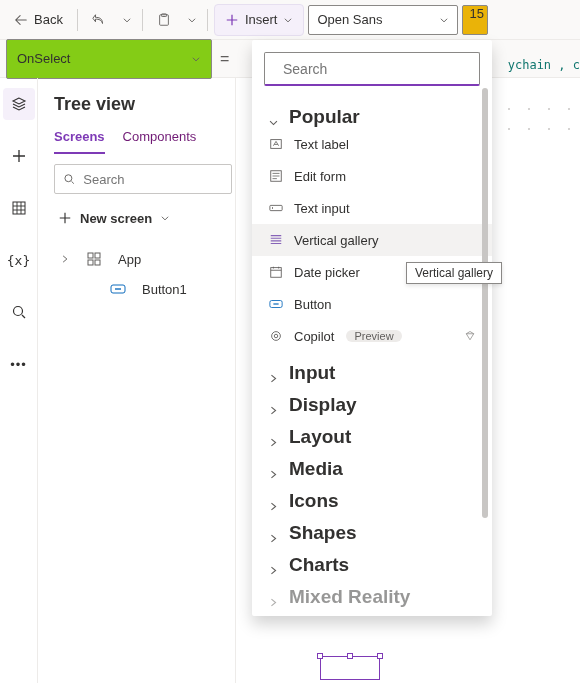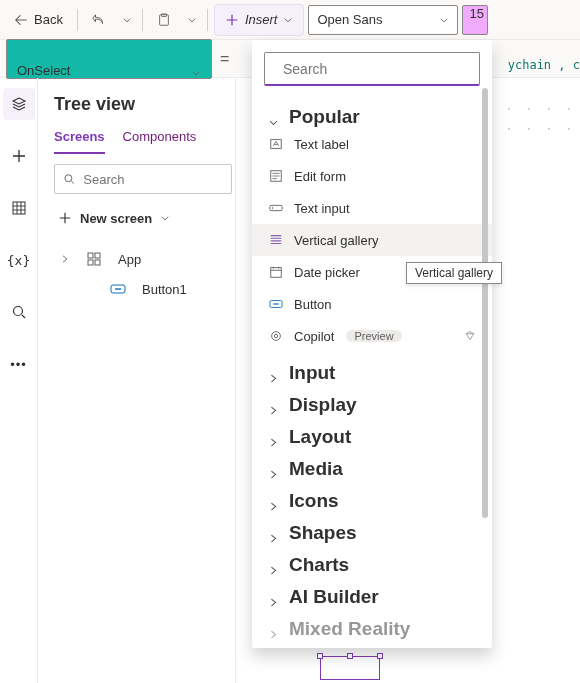--- a/index.html
+++ b/index.html
@@ -2,27 +2,27 @@
 <html><head>
 <meta charset="utf-8">
 <style>
   * { box-sizing: border-box; font-family: "Segoe UI", -apple-system, sans-serif; }
   body { margin: 0; width: 580px; height: 683px; background: #fff; font-size: 13px; color: #323130; overflow: hidden; position: relative; }
   
   
   .topbar { height: 40px; display: flex; align-items: center; padding: 0 6px; gap: 4px; border-bottom: 1px solid #edebe9; background:#faf9f8;}
   .tb-btn { display: inline-flex; align-items: center; gap: 6px; height: 32px; padding: 0 8px; border-radius: 4px; cursor: pointer; background: transparent; border: none; font-size: 13px; color: #323130;}
   .divider { width: 1px; height: 22px; background: #d2d0ce; margin: 0 2px; }
-  .tb-insert { background: #f5f0fa; border:1px solid #e6dff0; padding:0 10px;font-style:italic; }
+  .tb-insert { background: #f5f0fa; border:1px solid #e6dff0; padding:0 10px; }
   .font-dd { display:flex; align-items:center; justify-content:space-between; border:1px solid #8a8886; border-radius:2px; height:30px; padding:0 8px; width:150px; font-size:13px; background:#fff;}
-  .size-dd { border:1px solid #8a8886; border-radius:2px; height:30px; padding:0 6px; width:26px; background:#f0abfc; font-size:13px;}
+  .size-dd { border:1px solid #8a8886; border-radius:2px; height:30px; padding:0 6px; width:26px; background:#eab308; font-size:13px;}
   
   
   .fx-row { height: 38px; display:flex; align-items:center; padding:4px 6px; gap:8px; border-bottom:1px solid #edebe9; background:#faf9f8;}
-  .prop-dd { display:flex; align-items:flex-end; justify-content:space-between; border:1px solid #8a8886; border-radius:2px; height:40px; padding:0 10px; width:206px; background:#14b8a6;}
+  .prop-dd { display:flex; align-items:center; justify-content:space-between; border:1px solid #8a8886; border-radius:2px; height:40px; padding:0 10px; width:206px; background:#84cc16;}
   .fx-eq { font-size:16px; color:#605e5c; }
   .fx-frag { color:#0f766e; font-family:Consolas,monospace; font-size:12px; position:absolute; right:0; top:50px;margin-top:8px; }
   
   
   .rail { position:absolute; top:78px; left:0; width:38px; height:calc(100% - 78px); border-right:1px solid #edebe9; display:flex; flex-direction:column; align-items:center; padding-top:10px; gap:20px;}
   .rail-btn { width:32px; height:32px; display:flex; align-items:center; justify-content:center; border-radius:4px; cursor:pointer;}
   .rail-btn.active { background:#f5f0fa; }
   
   
   .tree-panel { position:absolute; top:78px; left:38px; width:198px; height:calc(100% - 78px); border-right:1px solid #edebe9; padding:16px 0px 0 16px;}
@@ -335,26 +335,20 @@
           <path d="M5 3l6 5-6 5" stroke="#605e5c" stroke-width="1.6" fill="none"></path>
         </svg>
       <span>Shapes</span>
     </div>
     <div class="dd-cat">
       <svg width="11" height="11" viewBox="0 0 16 16">
           <path d="M5 3l6 5-6 5" stroke="#605e5c" stroke-width="1.6" fill="none"></path>
         </svg>
       <span>Charts</span>
     </div>
-    <div class="dd-cat">
-      <svg width="11" height="11" viewBox="0 0 16 16">
-          <path d="M5 3l6 5-6 5" stroke="#605e5c" stroke-width="1.6" fill="none"></path>
-        </svg>
-      <span>AI Builder</span>
-    </div>
     <div class="dd-cat" style="opacity:0.5">
       <svg width="11" height="11" viewBox="0 0 16 16">
           <path d="M5 3l6 5-6 5" stroke="#605e5c" stroke-width="1.6" fill="none"></path>
         </svg>
       <span>Mixed Reality</span>
     </div>
   </div>
   <div class="dd-scrollbar"></div>
 </div>
 

